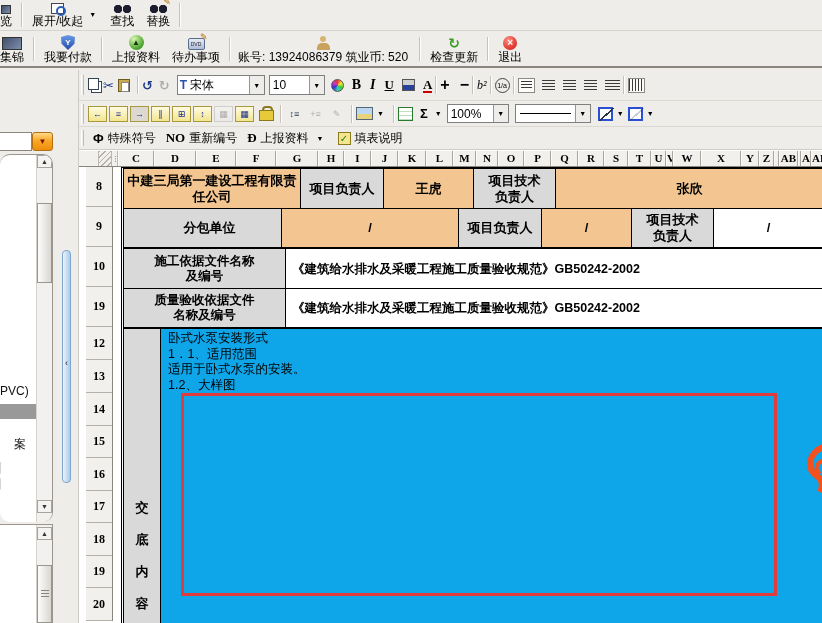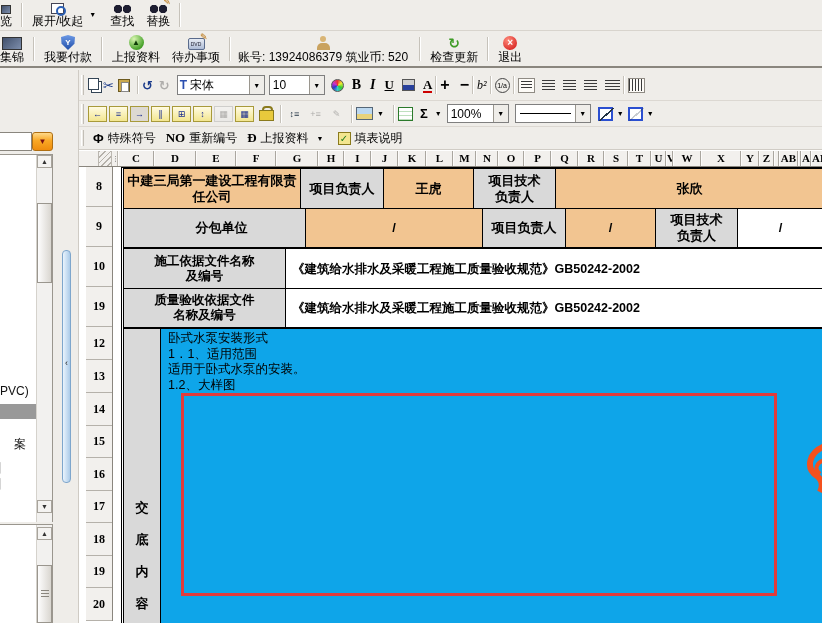--- a/index.html
+++ b/index.html
@@ -70,21 +70,21 @@
   .combo .val { flex:1; padding:8px 3px; font-size:12px; white-space:nowrap; overflow:hidden; }
   .combo .cbtn { width:15px; height:100%; background:#efede9; border-left:1px solid #9a968e; display:flex; align-items:center; justify-content:center; }
   .lineSample { flex:1; margin:0 4px; height:1px; background:#000; }
 
   .blackcorner { position:absolute; left:806px; top:0; width:16px; height:9px; background:#141414; }
 
   
   .sidebar { position:absolute; left:0; top:70px; width:78px; height:553px; background:#efede9; }
   .sb-combo-field { position:absolute; left:0; top:62px; width:32px; height:19px; background:#fff; border:1px solid #8a867e; border-left:none; }
   .sb-combo-btn { position:absolute; left:32px; top:62px; width:21px; height:19px; background:linear-gradient(#ffd98a,#f9a825 45%,#ef8c0e); border:1px solid #b06f12; border-radius:3px; color:#7a1010; font-size:8px; display:flex; align-items:center; justify-content:center; }
-  .tree { position:absolute; left:0; top:84px; width:53px; height:368px; background:#fff; border-top:1px solid #9a968e; border-right:1px solid #9a968e; overflow:hidden; }
+  .tree { position:absolute; left:0; top:84px; width:53px; height:368px; background:#fff; border-top:1px solid #9a968e; border-right:1px solid #9a968e; overflow:hidden;border-radius:10px; }
   .treetext { position:absolute; font-size:12px; color:#111; white-space:nowrap; }
   .selbar { position:absolute; left:0; top:333px; width:36px; height:15px; background:#999; }
   .sbar { position:absolute; width:16px; background:#f2f1ef; border-left:1px solid #d5d2cc; }
   .sbtn { position:absolute; left:0; width:15px; height:13px; background:#f4f3f1; border:1px solid #a8a49c; color:#333; font-size:7px; display:flex; align-items:center; justify-content:center; }
   .sthumb { position:absolute; left:0; width:15px; background:linear-gradient(90deg,#fdfdfd,#d9d6d0); border:1px solid #9a968e; }
   .grip { position:absolute; left:3px; top:50%; margin-top:-4px; width:8px; height:8px; background:repeating-linear-gradient(#8a867e 0 1px,transparent 1px 3px); }
   .panel2 { position:absolute; left:0; top:454px; width:53px; height:99px; background:#fff; border-top:1px solid #9a968e; border-right:1px solid #9a968e; }
   .bluestrip { position:absolute; left:62px; top:180px; width:9px; height:233px; border:1px solid #7ea6cc; border-radius:4px; background:linear-gradient(90deg,#eaf4fd,#abcbe9); }
   .collapse { position:absolute; left:62px; top:287px; width:9px; height:12px; font-size:9px; line-height:12px; text-align:center; color:#222; }
 
@@ -360,21 +360,21 @@
           <div class="fcell glab" style="width:82px;">
               <span>项目技术</span>
               <span>负责人</span>
             </div>
           <div class="fcell oval last">
               <span>张欣</span>
             </div>
         </div>
 
         <div class="frow thick" style="height:40px;">
-          <div class="fcell glab" style="width:182px;padding-left:16px;">
+          <div class="fcell glab" style="width:158px;padding-left:16px;">
               <span>分包单位</span>
             </div>
           <div class="fcell oval" style="width:177px;">
               <span>/</span>
             </div>
           <div class="fcell glab" style="width:83px;">
               <span>项目负责人</span>
             </div>
           <div class="fcell oval" style="width:90px;">
               <span>/</span>

